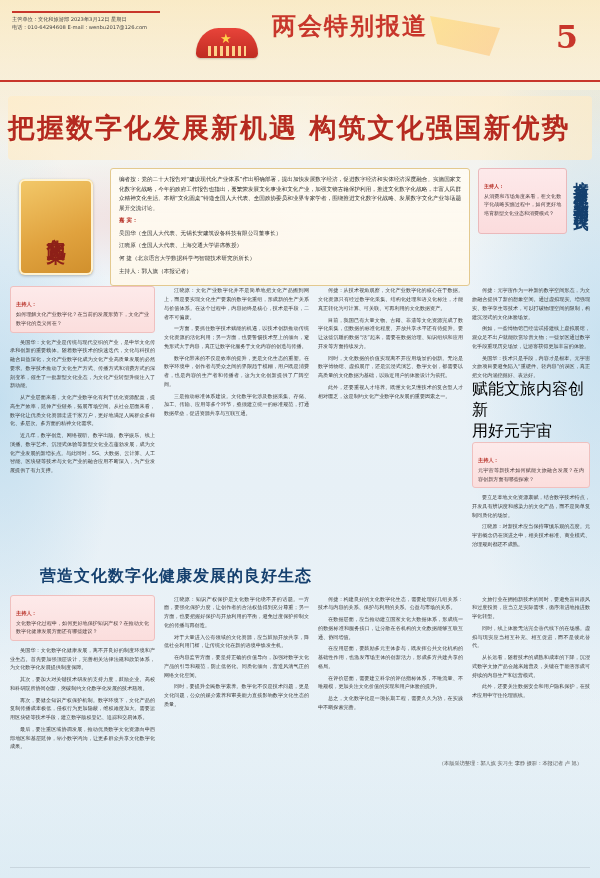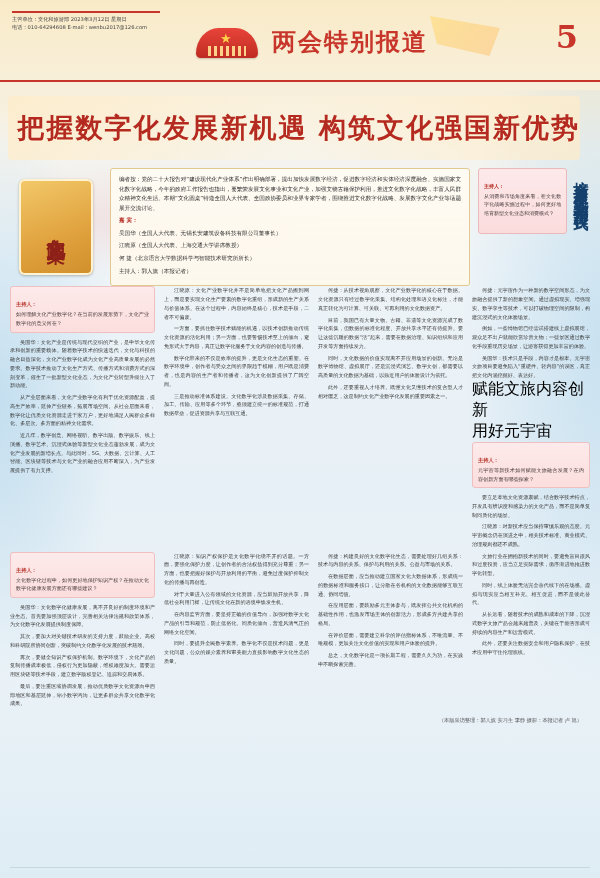--- a/index.html
+++ b/index.html
@@ -55,42 +55,42 @@
   }
   .emblem .star{
     position:absolute;left:24px;top:10px;color:#ffd24a;font-size:13px;line-height:13px;
   }
   .emblem .pillars{
     position:absolute;left:12px;top:24px;width:38px;height:10px;
     background:repeating-linear-gradient(90deg,#ffd98f 0 3px, transparent 3px 6px);
     opacity:.95;
   }
   .special-title{
-    position:absolute;left:272px;top:26px;
+    position:absolute;left:272px;top:10px;
     font-family:"DejaVu Serif", serif;
     font-size:24px;font-weight:bold;color:#c8362b;letter-spacing:2px;
   }
   .page-num{
     position:absolute;right:22px;top:18px;
     font-family:"DejaVu Serif", serif;
     font-size:32px;font-weight:bold;color:#c8362b;
   }
   .ribbon{
     position:absolute;left:430px;top:16px;width:70px;height:40px;
     background:linear-gradient(135deg,rgba(255,220,120,.9),rgba(255,180,90,.6));
     clip-path:polygon(0 0,100% 30%,85% 100%,10% 70%);
     opacity:.7;
   }
 
   
   .headline-wrap{
-    position:relative;margin:14px 20px 0 8px;height:64px;
+    position:relative;margin:14px 8px 0 8px;height:64px;
     background:linear-gradient(90deg,rgba(255,236,200,.7),rgba(255,246,225,.3),rgba(255,236,200,.7));
     border-radius:4px;
-    display:flex;align-items:center;justify-content:flex-end;
+    display:flex;align-items:center;justify-content:flex-start;
   }
   .headline{
     font-family:"DejaVu Serif", serif;
     font-size:27px;font-weight:bold;color:#b52a20;letter-spacing:2px;
     text-shadow:0 1px 0 #fff6d8;
     white-space:nowrap;
   }
 
   
   .content{position:relative;padding:8px 10px 0 10px;}
@@ -262,20 +262,21 @@
         <div class="sub-head">用好元宇宙</div>
         <div class="guest-card">
           <span class="name">主持人：</span>
           <p>元宇宙等新技术如何赋能文旅融合发展？在内容创新方面有哪些探索？</p>
         </div>
         <p class="indent">要立足本地文化资源禀赋，结合数字技术特点，开发具有辨识度和感染力的文化产品，而不是简单复制同质化的场景。</p>
         <p class="indent">江晓原：对新技术应当保持审慎乐观的态度。元宇宙概念仍在演进之中，相关技术标准、商业模式、治理规则都还不成熟。</p>
       </div>
     </div>
 
+    <div class="sec-head left">营造文化数字化健康发展的良好生态</div>
 
     <div class="cols3">
       <div class="col">
         <div class="guest-card">
           <span class="name">主持人：</span>
           <p>文化数字化过程中，如何更好地保护知识产权？在推动文化数字化健康发展方面还有哪些建议？</p>
         </div>
         <p class="indent">吴国华：文化数字化健康发展，离不开良好的制度环境和产业生态。首先要加强顶层设计，完善相关法律法规和政策体系，为文化数字化发展提供制度保障。</p>
         <p class="indent">其次，要加大对关键技术研发的支持力度，鼓励企业、高校和科研院所协同创新，突破制约文化数字化发展的技术瓶颈。</p>
         <p class="indent">再次，要健全知识产权保护机制。数字环境下，文化产品的复制传播成本极低，侵权行为更加隐蔽，维权难度加大。需要运用区块链等技术手段，建立数字版权登记、追踪和交易体系。</p>

